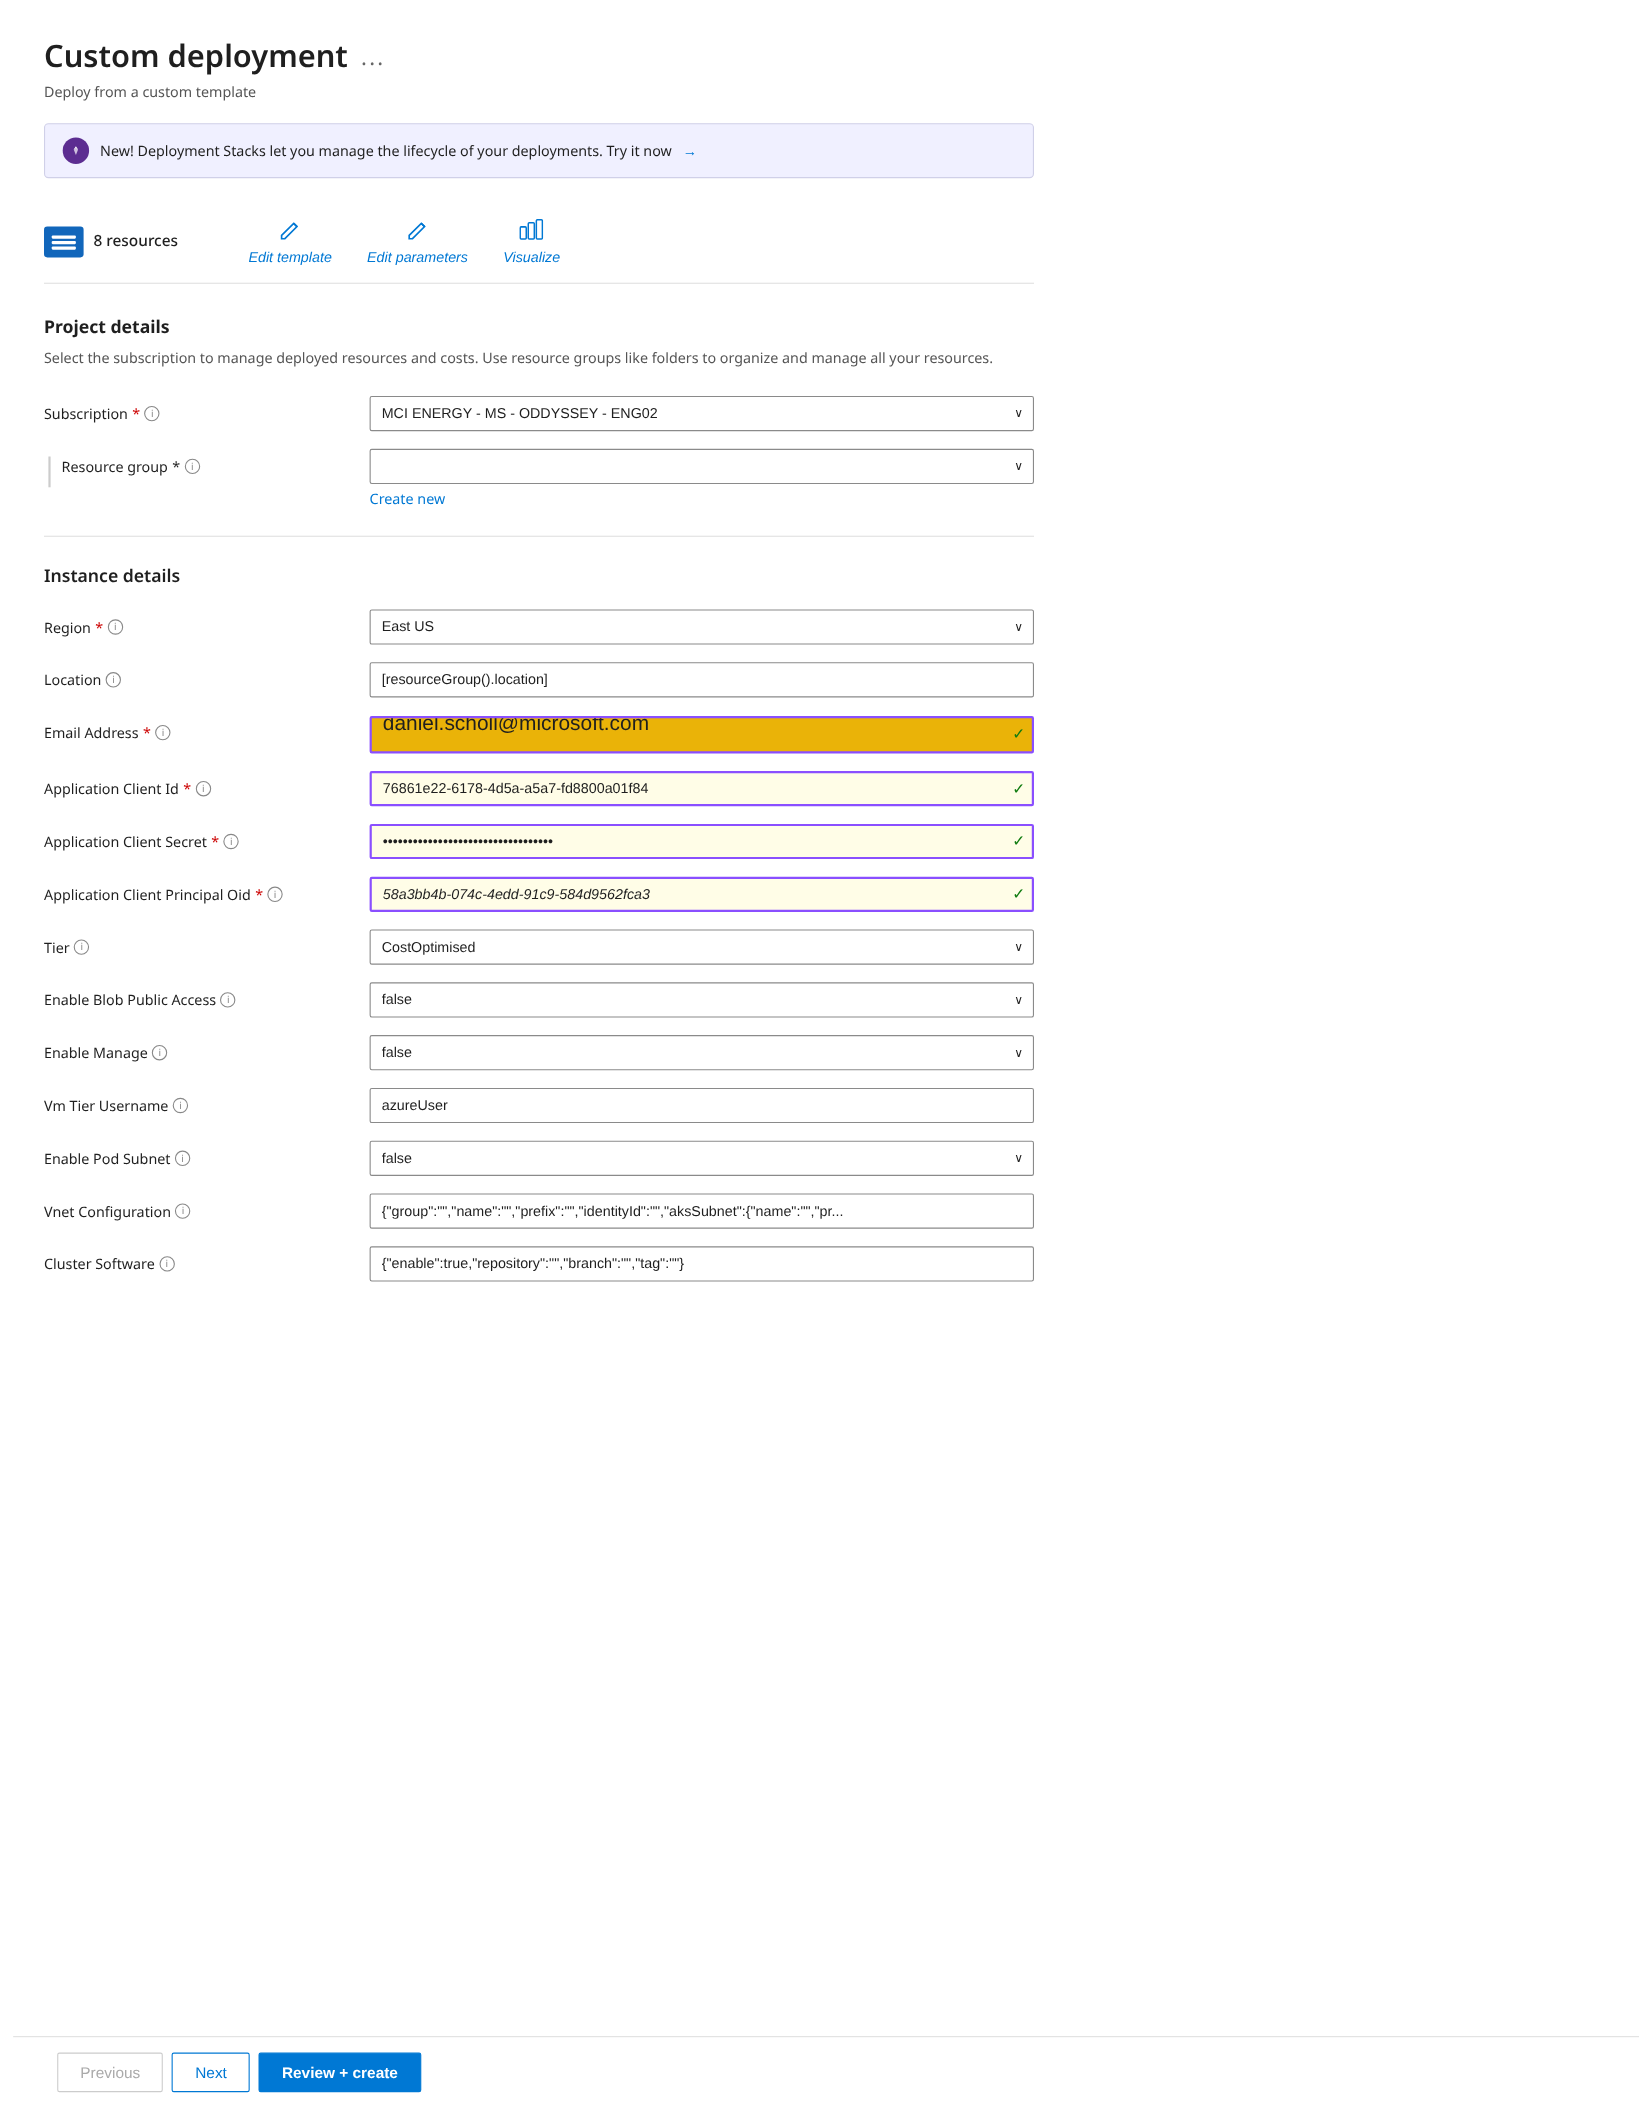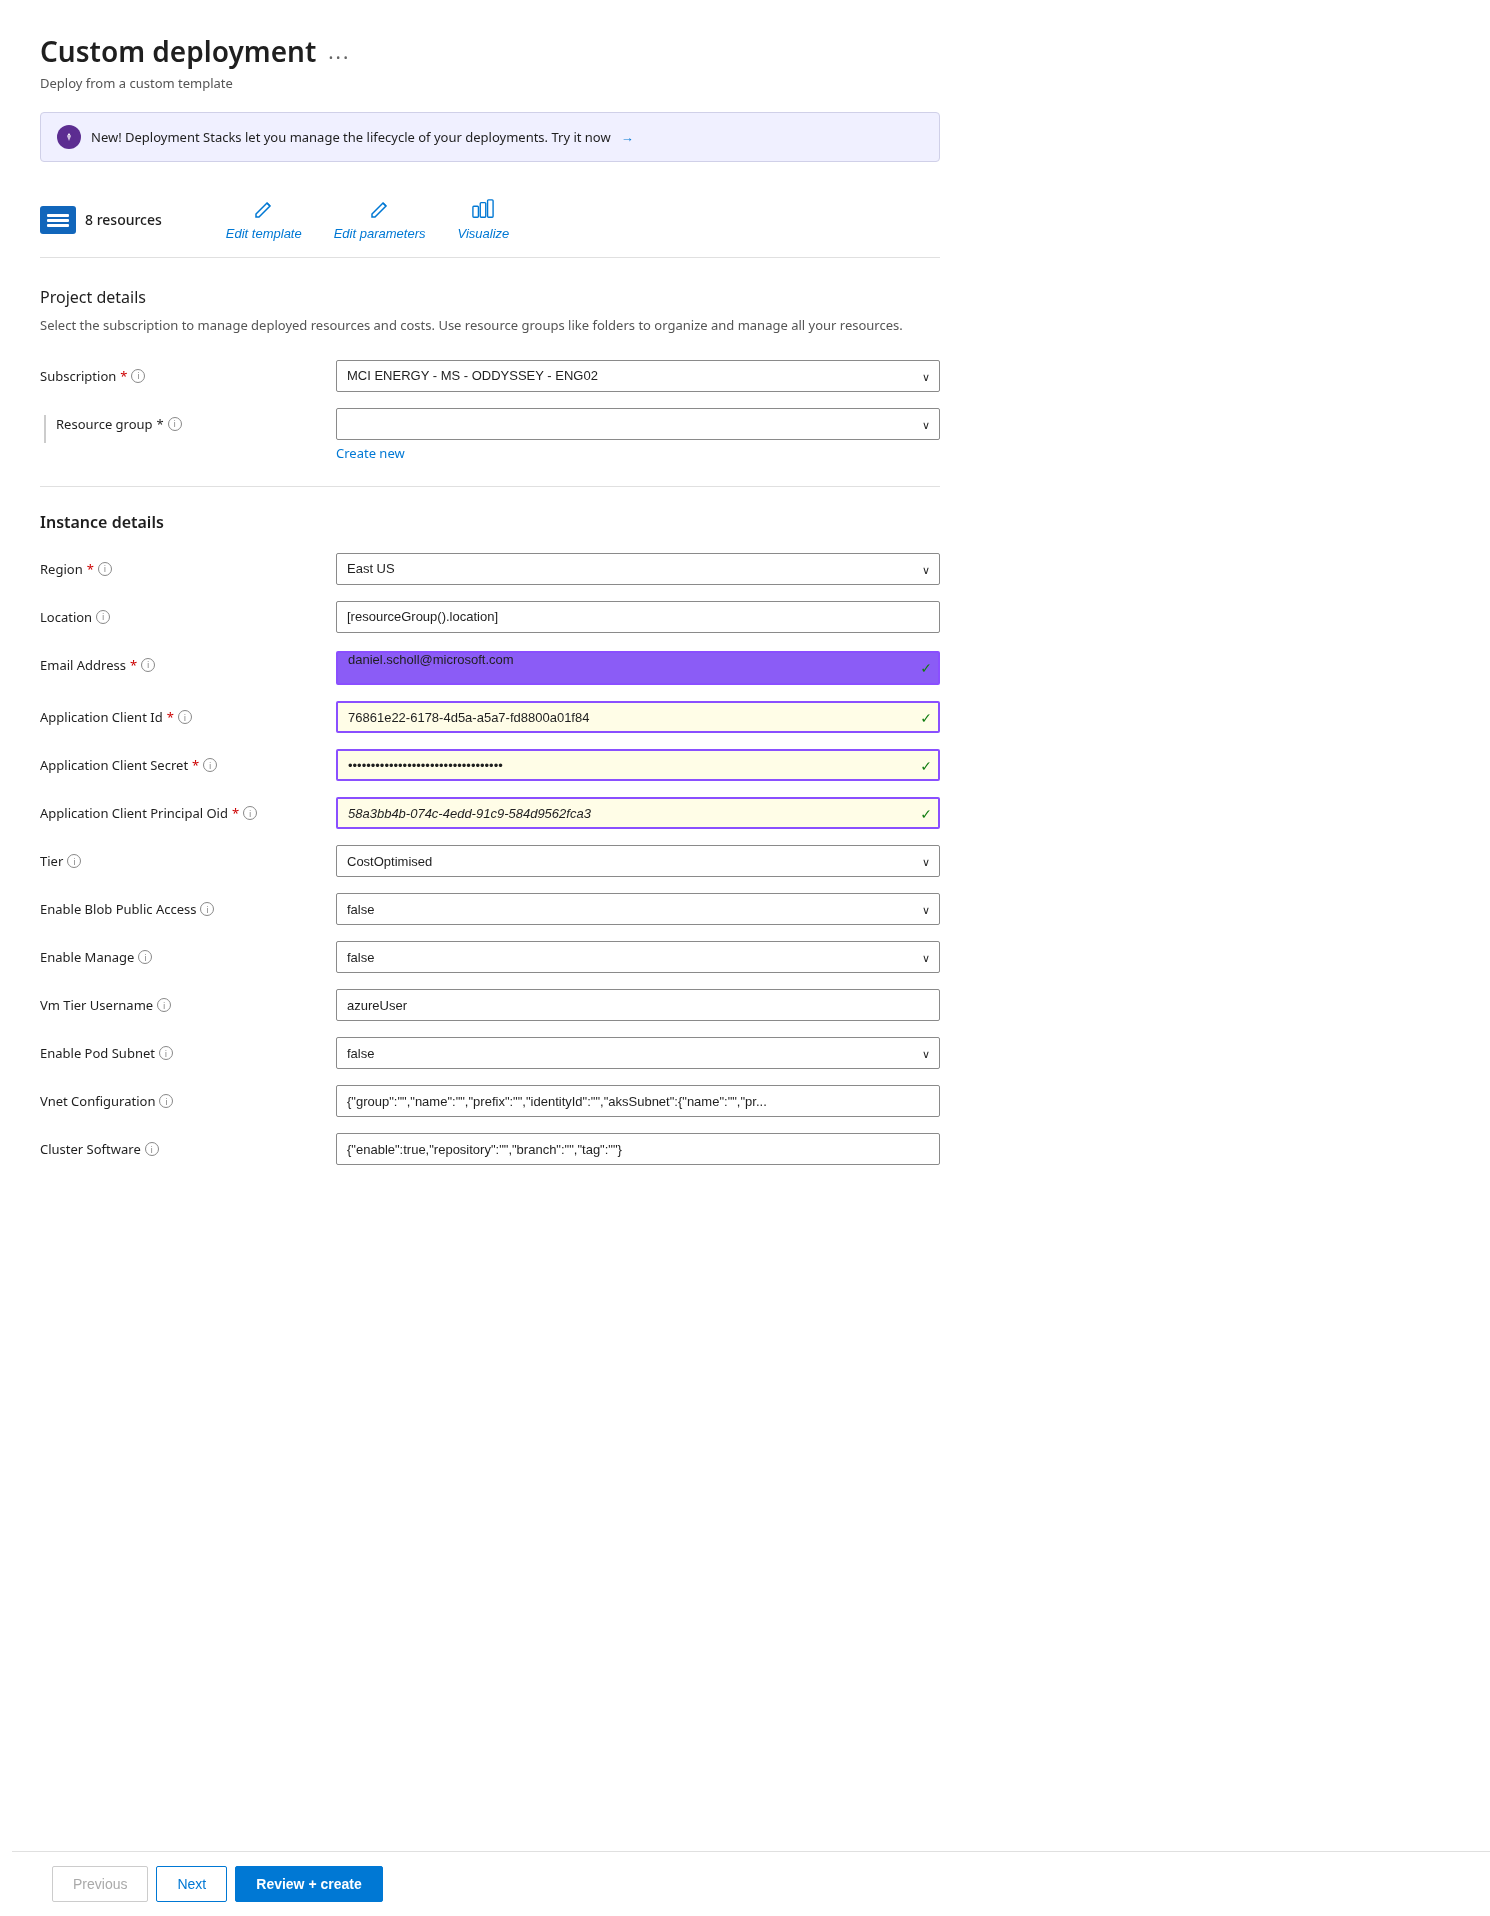--- a/index.html
+++ b/index.html
@@ -108,21 +108,21 @@
       border: none;
       text-align: center;
       font-style: italic;
     }
     .template-action-btn svg {
       width: 22px;
       height: 22px;
     }
     .section-title {
       font-size: 16px;
-      font-weight: 400;
+      font-weight: 700;
       color: #1f1f1f;
       margin-bottom: 8px;
     }
     .section-desc {
       font-size: 13px;
       color: #555;
       margin-bottom: 24px;
       line-height: 1.5;
     }
     .form-row {
@@ -443,21 +443,21 @@
     </div>
 
     <div class="form-row">
       <div class="form-label">
         <span>Email Address</span>
         <span class="required">*</span>
         <span class="info-icon">i</span>
       </div>
       <div class="form-control">
         <div class="input-with-check">
-          <input type="text" value="daniel.scholl@microsoft.com" style="border: 2px solid rgb(138, 79, 255); background: #8b5cf6; width: 100%; padding: 6px 32px 24px 10px; border-radius: 2px; font-size: 13px; height: 32px;">
+          <input type="text" value="daniel.scholl@microsoft.com" style="border: 2px solid rgb(138, 79, 255); background: #eab308; width: 100%; padding: 6px 32px 24px 10px; border-radius: 2px; font-size: 19px; height: 32px;">
           <span class="input-check-icon">✓</span>
         </div>
       </div>
     </div>
 
     <div class="form-row">
       <div class="form-label">
         <span>Application Client Id</span>
         <span class="required">*</span>
         <span class="info-icon">i</span>

